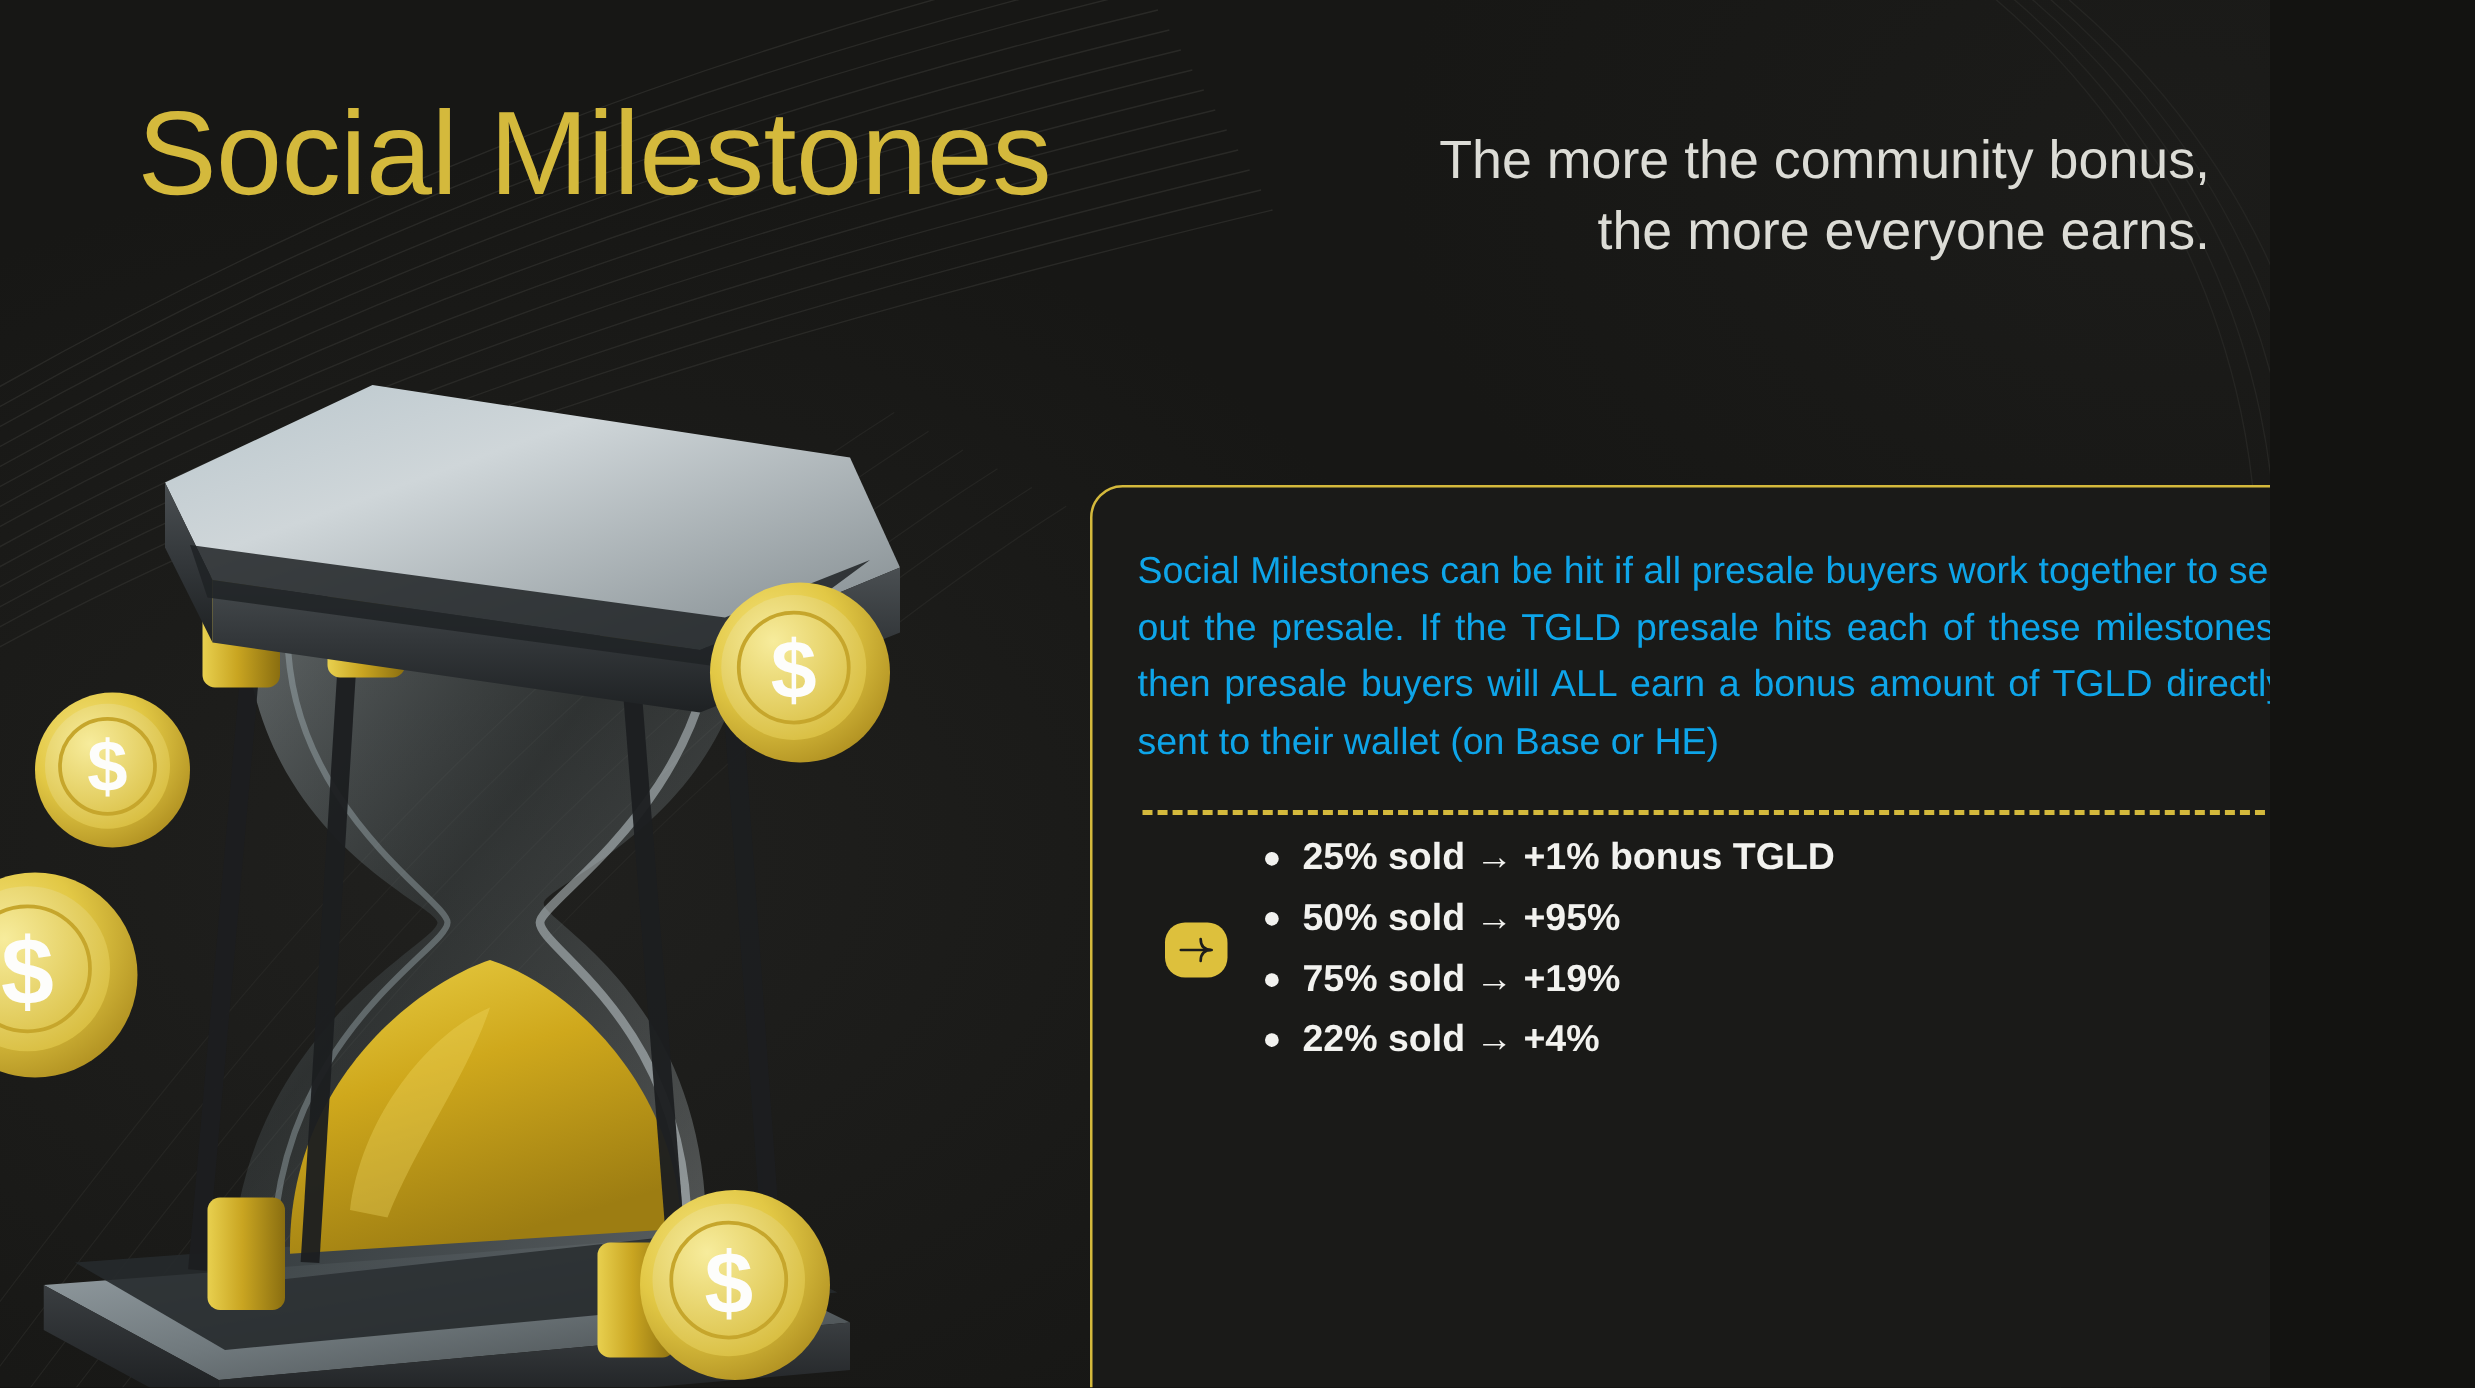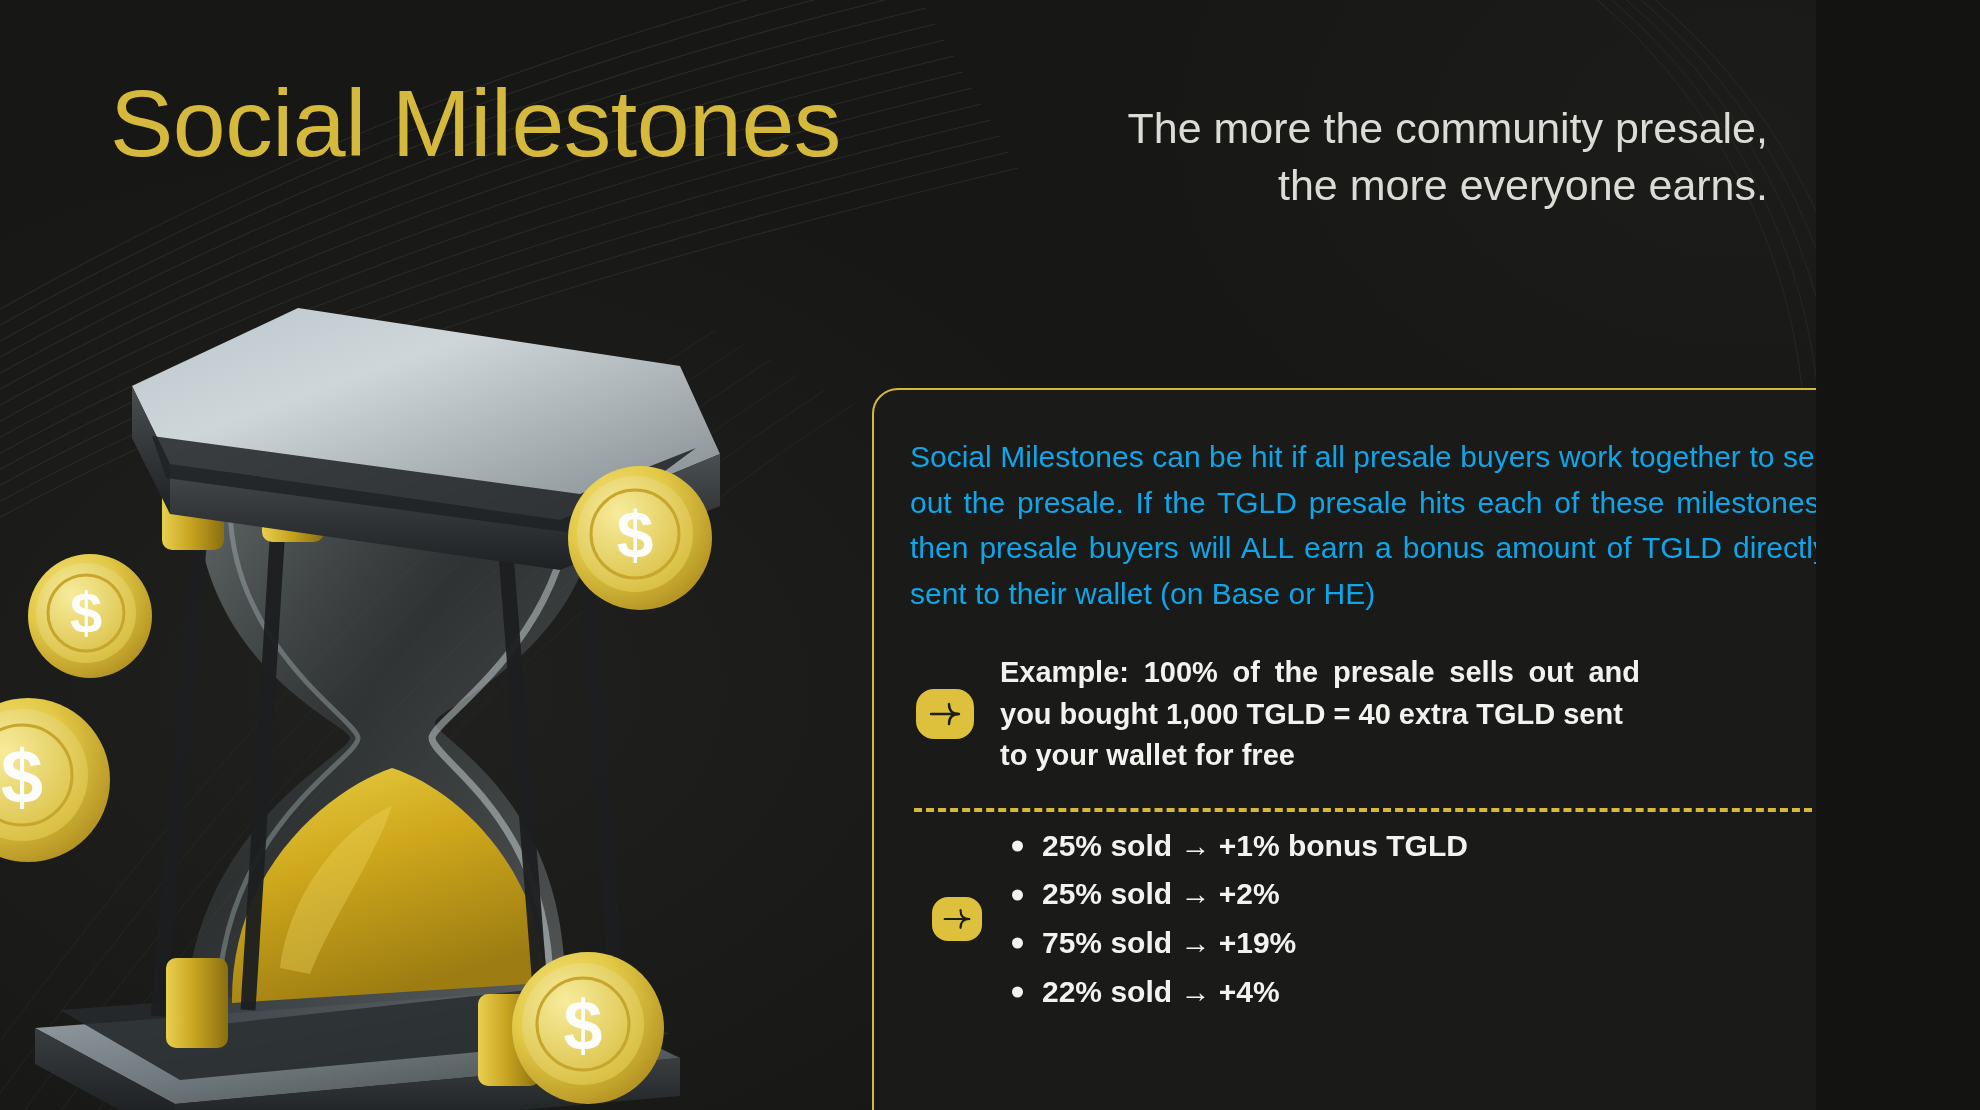--- a/index.html
+++ b/index.html
@@ -188,21 +188,21 @@
         <path d="M2044,568 C1894,708 1839,908 1864,1148"></path>
         <path d="M2060,570 C1910,710 1855,910 1880,1150"></path>
       </g>
     </svg>
   </div>
   <div class="bg-vignette"></div>
 
   <h1 class="page-title">Social Milestones</h1>
 
   <div class="tagline">
-    <span class="tagline-line">The more the community presale,</span>
+    <span class="tagline-line">The more the community bonus,</span>
     <span class="tagline-line">the more everyone earns.</span>
   </div>
 
   <div class="hourglass-art">
     <svg viewBox="0 0 900 860">
       <defs>
         <linearGradient id="gCapTop" x1="0" y1="0" x2="1" y2="1">
           <stop offset="0" stop-color="#b9c6cc"></stop>
           <stop offset="0.35" stop-color="#cfd6d9"></stop>
           <stop offset="1" stop-color="#7e878b"></stop>
@@ -312,45 +312,32 @@
         <ellipse cx="-5" cy="-4" rx="46" ry="46" fill="none" stroke="#c6a62c" stroke-width="3"></ellipse>
         <text x="-5" y="22" font-family="Liberation Sans, sans-serif" font-size="70" font-weight="bold" fill="#fdfdfb" text-anchor="middle">$</text>
       </g>
     </svg>
   </div>
 
   <section class="info-card">
 
     <p class="card-paragraph">Social Milestones can be hit if all presale buyers work together to sell out the presale. If the TGLD presale hits each of these milestones, then presale buyers will ALL earn a bonus amount of TGLD directly sent to their wallet (on Base or HE)</p>
 
-    <div class="icon-row row-example">
-      <span class="arrow-badge big">
-        <svg width="34" height="24" viewBox="0 0 34 24">
-          <path d="M3 12 H30" stroke="#1d1d1b" stroke-width="2.4" stroke-linecap="round" fill="none"></path>
-          <path d="M21 2 C21 9 25 12 31 12 C25 12 21 15 21 22" stroke="#1d1d1b" stroke-width="2.4" fill="none" stroke-linecap="round" stroke-linejoin="round"></path>
-        </svg>
-      </span>
-      <p class="example-text">
-        <span>Example: 100% of the presale sells out and</span>
-        <span>you bought 1,000 TGLD = 40 extra TGLD sent</span>
-        <span class="last">to your wallet for free</span>
-      </p>
-    </div>
 
     <div class="divider-dashed"></div>
 
     <div class="icon-row row-bullets">
       <span class="arrow-badge small">
         <svg width="30" height="22" viewBox="0 0 34 24">
           <path d="M3 12 H30" stroke="#1d1d1b" stroke-width="2.4" stroke-linecap="round" fill="none"></path>
           <path d="M21 2 C21 9 25 12 31 12 C25 12 21 15 21 22" stroke="#1d1d1b" stroke-width="2.4" fill="none" stroke-linecap="round" stroke-linejoin="round"></path>
         </svg>
       </span>
       <ul class="bullet-list">
         <li>25% sold → +1% bonus TGLD</li>
-        <li>25% sold → +2%</li>
+        <li>50% sold → +95%</li>
         <li>75% sold → +19%</li>
         <li>22% sold → +4%</li>
       </ul>
     </div>
 
   </section>
 </div>
 
 </body></html>

